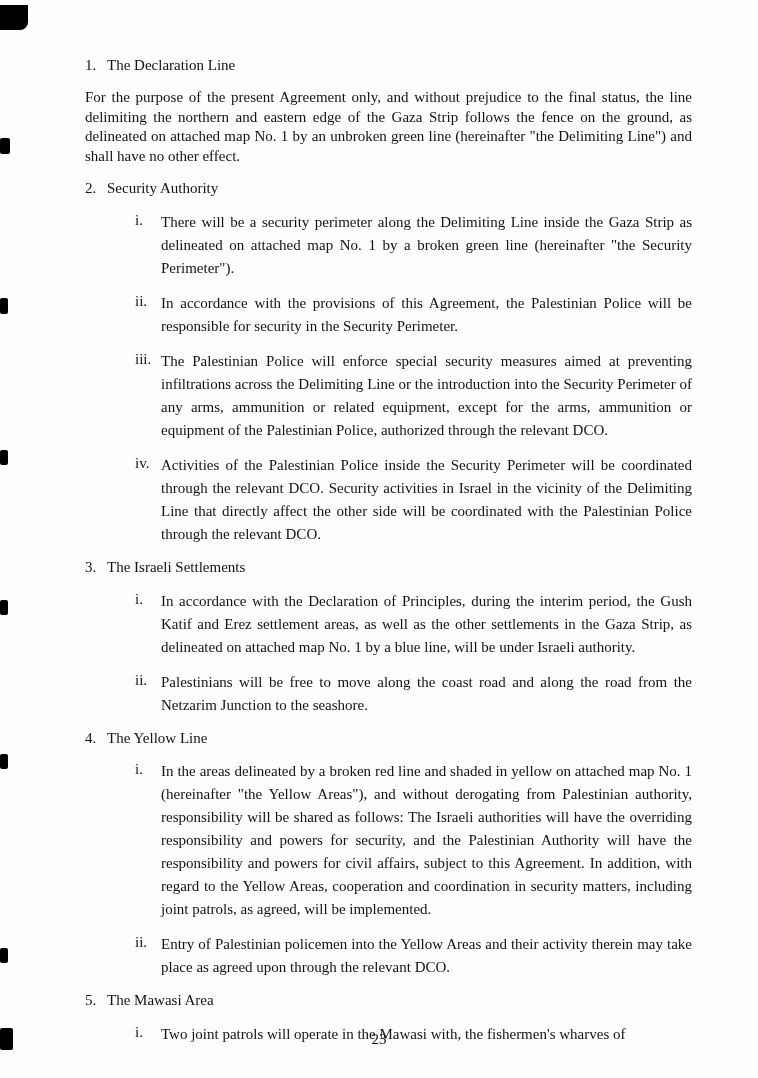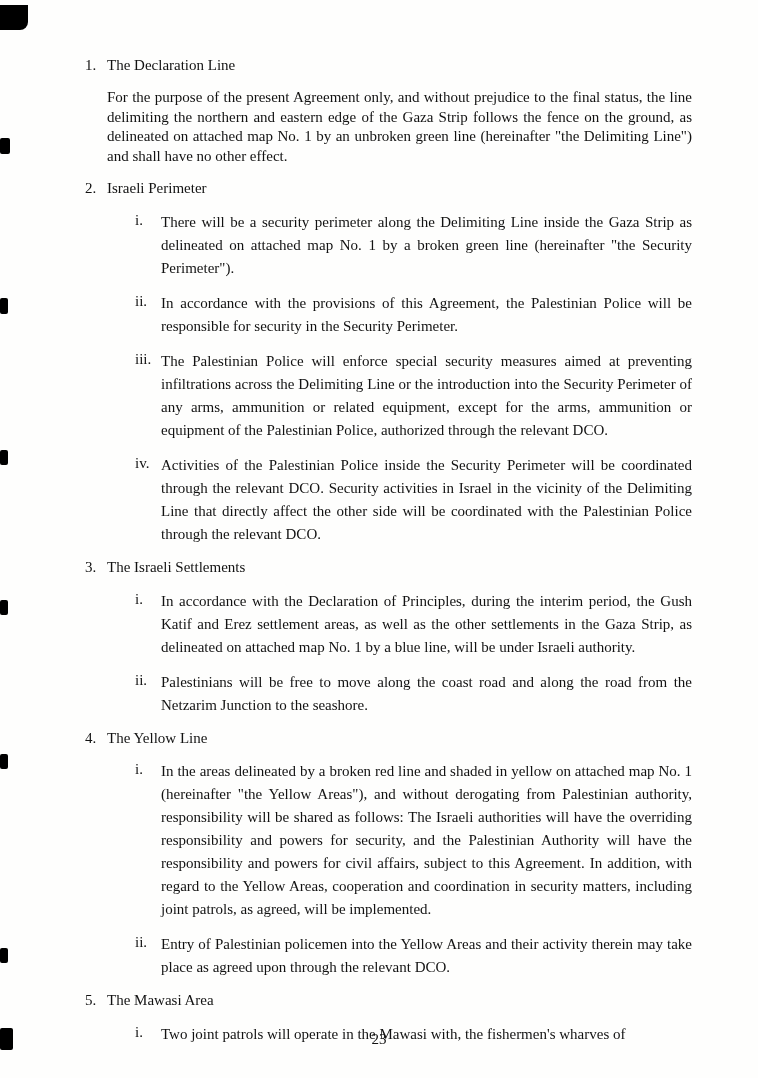--- a/index.html
+++ b/index.html
@@ -27,21 +27,20 @@
 
   .section-head {
     display: flex;
     font-size: 15px;
     line-height: 19.8px;
     margin-bottom: 12px;
   }
   .sec-num { flex: none; width: 22px; }
 
   .para {
-    margin-left: 22px;
     text-align: justify;
     font-size: 15px;
     line-height: 19.8px;
     margin-bottom: 12px;
   }
 
   .subitem {
     display: flex;
     margin-left: 50px;
     margin-bottom: 12px;
@@ -98,21 +97,21 @@
       <div class="section-head">
         <span class="sec-num">1.</span>
         <span class="sec-title">The Declaration Line</span>
       </div>
       <div class="para">For the purpose of the present Agreement only, and without prejudice to the final status, the line delimiting the northern and eastern edge of the Gaza Strip follows the fence on the ground, as delineated on attached map No. 1 by an unbroken green line (hereinafter "the Delimiting Line") and shall have no other effect.</div>
     </div>
 
     <div class="section">
       <div class="section-head">
         <span class="sec-num">2.</span>
-        <span class="sec-title">Israeli Perimeter</span>
+        <span class="sec-title">Security Authority</span>
       </div>
       <div class="subitem">
         <span class="sub-label">i.</span>
         <div class="sub-text">There will be a security perimeter along the Delimiting Line inside the Gaza Strip as delineated on attached map No. 1 by a broken green line (hereinafter "the Security Perimeter").</div>
       </div>
       <div class="subitem">
         <span class="sub-label">ii.</span>
         <div class="sub-text">In accordance with the provisions of this Agreement, the Palestinian Police will be responsible for security in the Security Perimeter.</div>
       </div>
       <div class="subitem">

